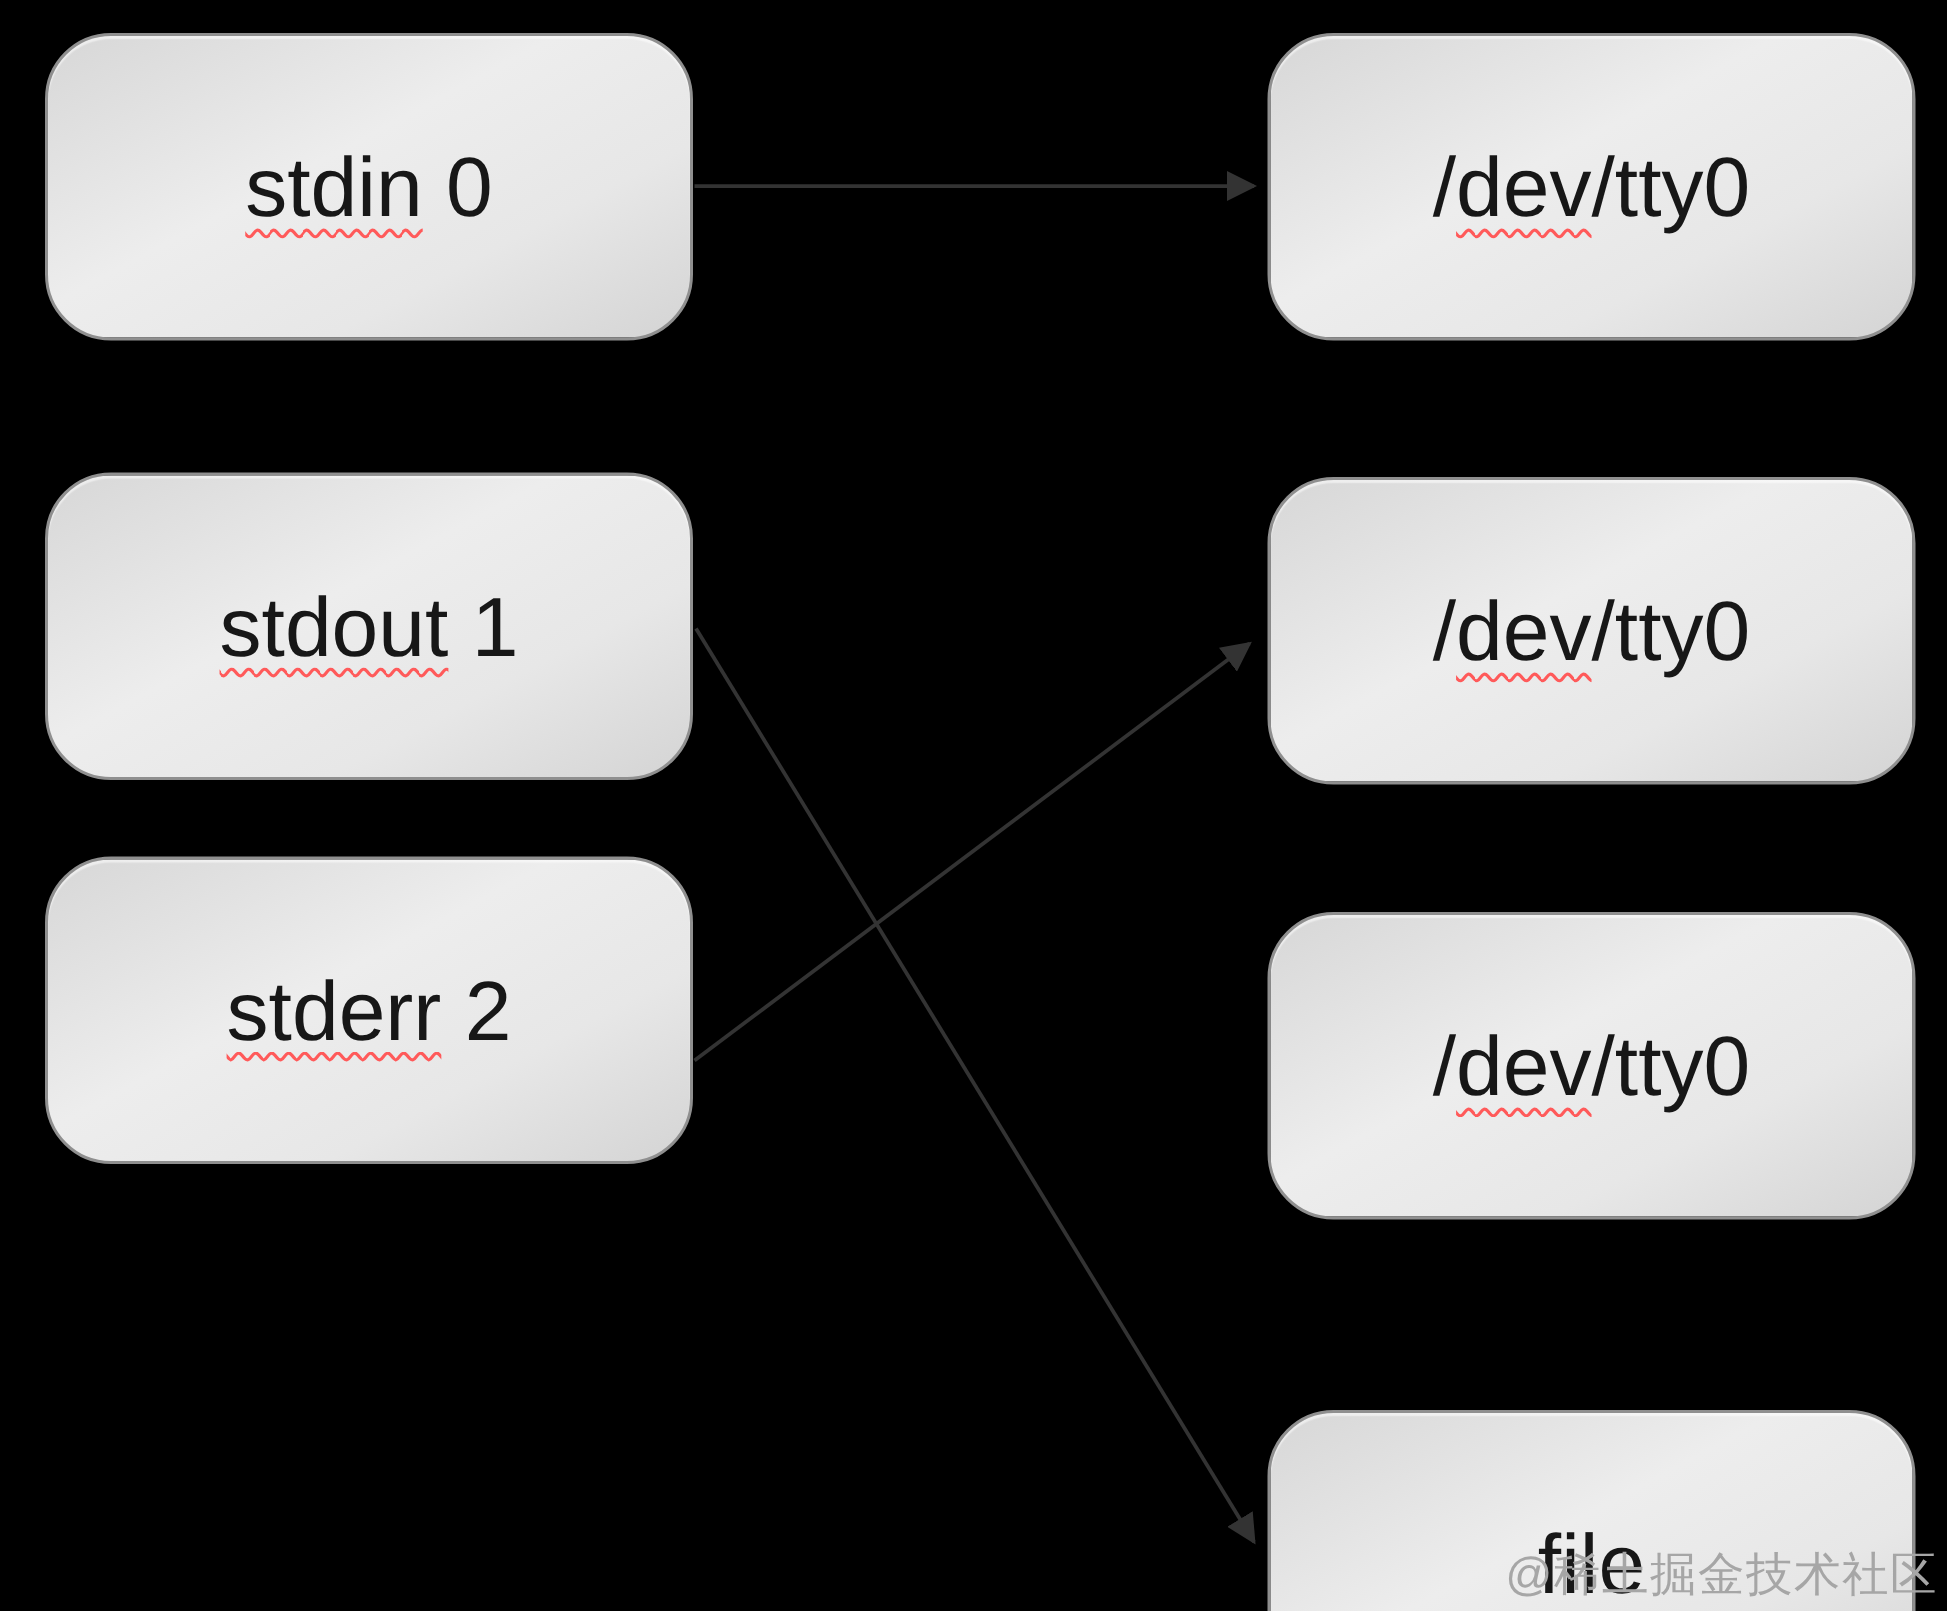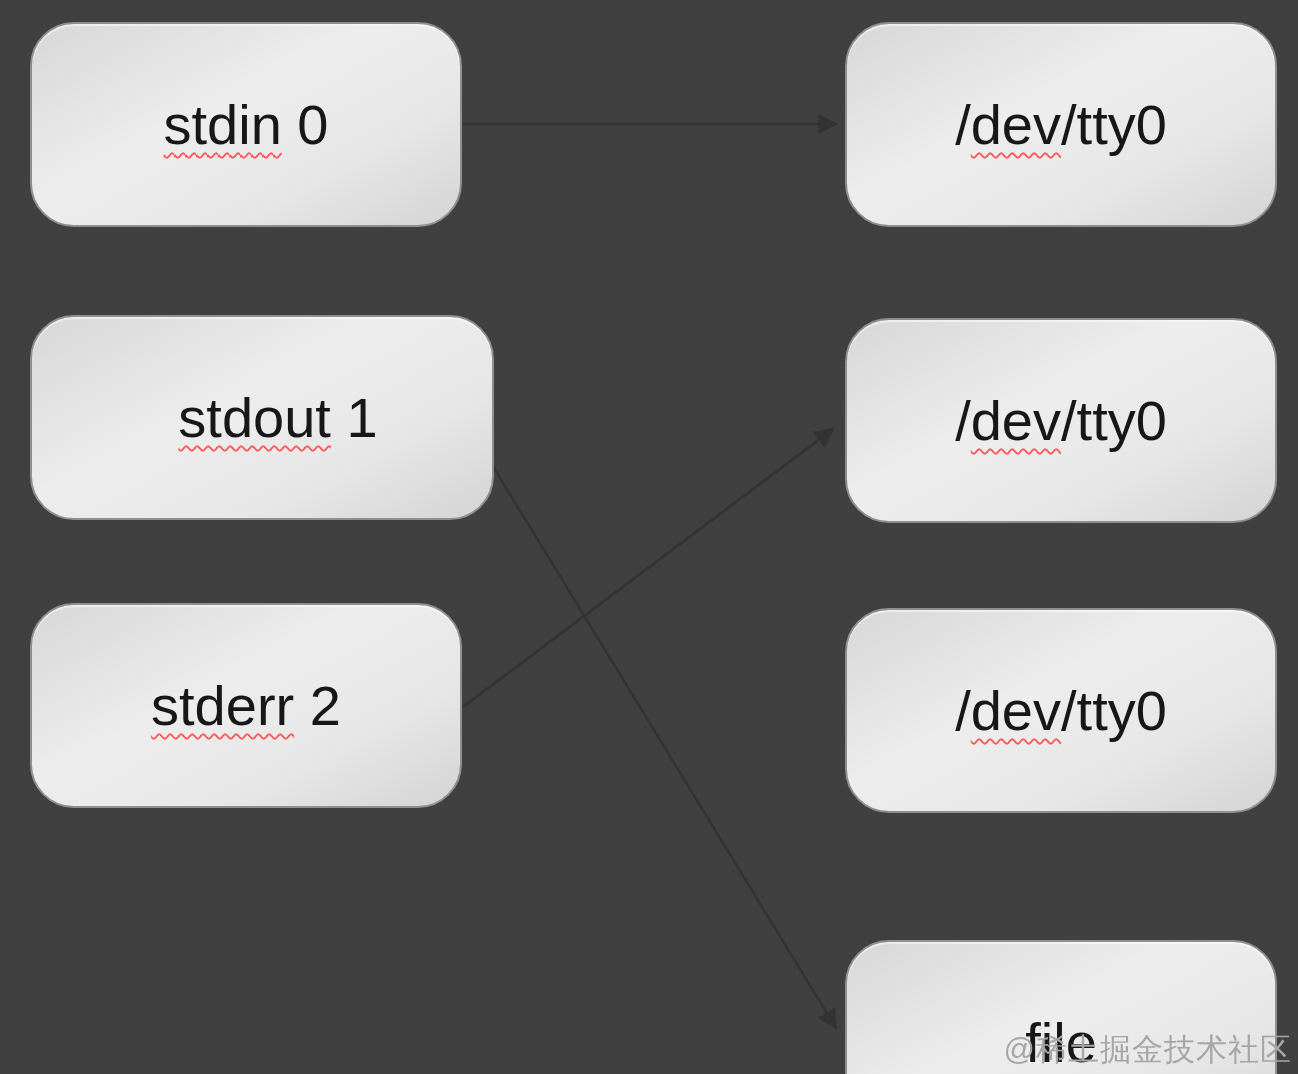--- a/index.html
+++ b/index.html
@@ -8,21 +8,21 @@
     width: 1298px;
     height: 1074px;
     overflow: hidden;
     background: #ffffff;
     font-family: "Liberation Sans", sans-serif;
   }
   .canvas {
     position: relative;
     width: 1298px;
     height: 1074px;
-    background: #404040;
+    background: #000000;
   }
   .node {
     position: absolute;
     width: 428px;
     height: 201px;
     border: 2px solid #8f8f8f;
     border-radius: 44px;
     background: linear-gradient(152deg, #d7d7d7 0%, #ededed 42%, #e7e7e7 70%, #d4d4d4 100%);
     box-shadow: inset 0 2px 1px rgba(255,255,255,0.55);
     display: flex;
@@ -36,22 +36,22 @@
     white-space: pre;
   }
   .wavy {
     text-decoration: underline;
     text-decoration-style: wavy;
     text-decoration-color: #ff5a5a;
     text-decoration-thickness: 2px;
     text-underline-offset: 8px;
   }
   .n-stdin  { left: 30px;  top: 22px;  }
-  .n-stdout { left: 30px;  top: 315px; padding-left: 32px; }
-  .n-stderr { left: 30px;  top: 603px; text-align: right; }
+  .n-stdout { left: 30px;  top: 315px; }
+  .n-stderr { left: 30px;  top: 571px; text-align: right; }
   .n-tty1   { left: 845px; top: 22px;  }
   .n-tty2   { left: 845px; top: 318px; }
   .n-tty3   { left: 845px; top: 608px; }
   .n-file   { left: 845px; top: 940px; height: 200px; }
   svg.edges {
     position: absolute;
     left: 0; top: 0;
     width: 1298px;
     height: 1074px;
     pointer-events: none;

